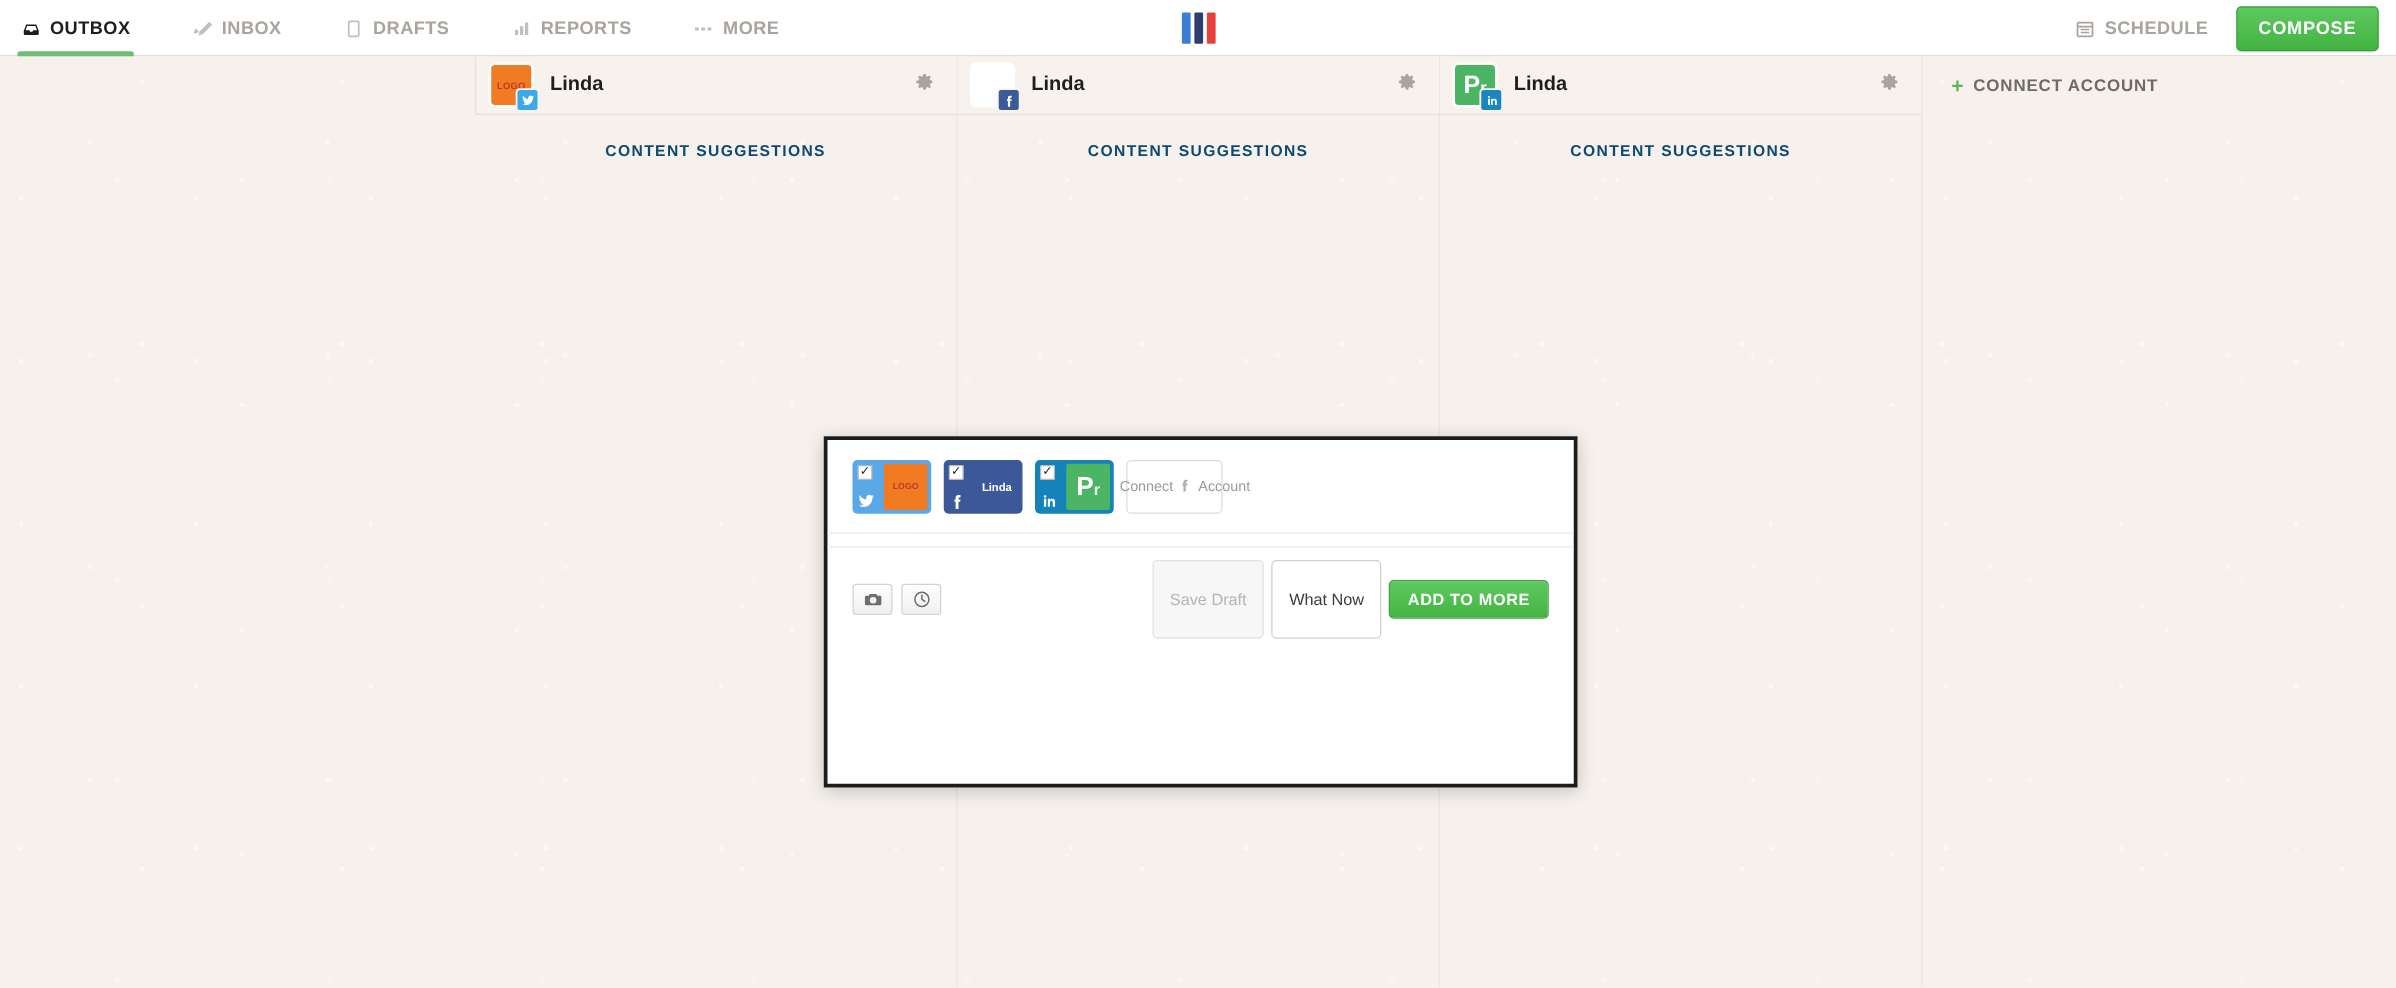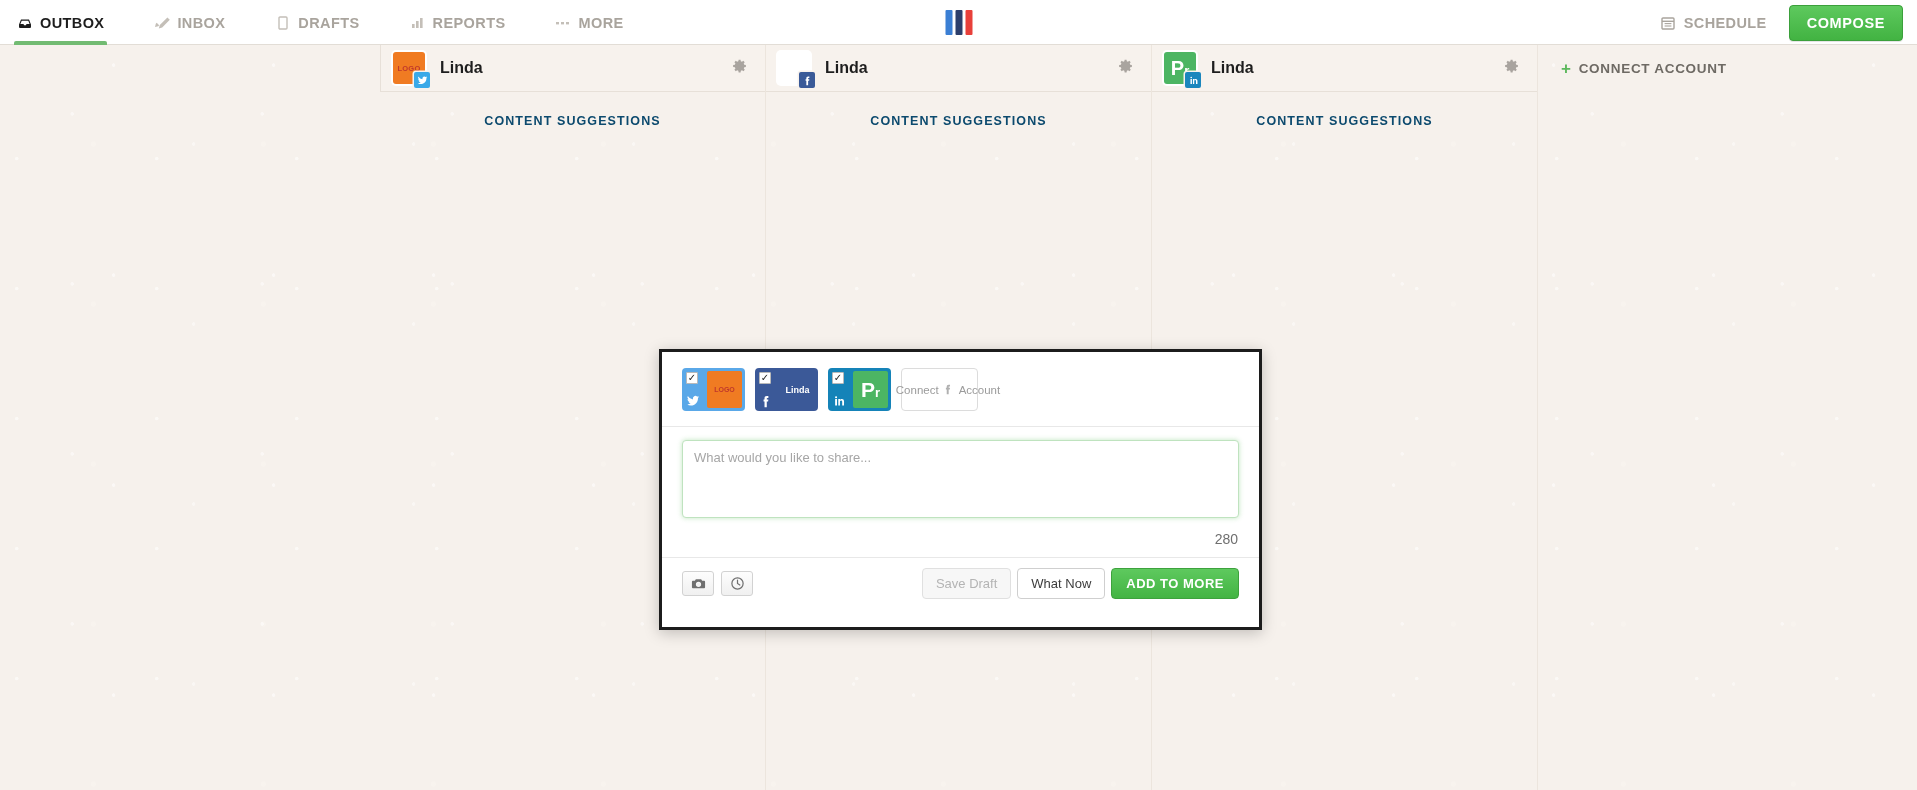--- a/index.html
+++ b/index.html
@@ -203,21 +203,21 @@
     margin-top: 10px;
   }
   .foot-left { display: flex; gap: 7px; }
   .ico-btn {
     width: 32px; height: 25px; border: 1px solid #d2d2d2; border-radius: 3px;
     background: linear-gradient(#fdfdfd, #f0f0f0);
     display: flex; align-items: center; justify-content: center; cursor: pointer;
   }
   .foot-right { margin-left: auto; display: flex; gap: 6px; align-items: center; }
   .btn {
-    border-radius: 4px; font-size: 13px; padding: 7px 13px; cursor: pointer;
+    border-radius: 4px; font-size: 13px; padding: 23px 13px; cursor: pointer;
     border: 1px solid #cfcfcf; background: #fff; color: #3c3c3c;
   }
   .btn.disabled { color: #b4b4b4; background: #f7f7f7; border-color: #e0e0e0; cursor: default; }
   .btn.primary {
     background-image: linear-gradient(#5ec95e, #43b443);
     border-color: #3da23d; color: #fff; font-weight: bold;
     letter-spacing: .5px; padding: 7px 14px;
   }
 </style>
 </head>
@@ -435,24 +435,20 @@
           <svg width="12" height="12" viewBox="0 0 16 16">
               <path fill="#b0b0b0" d="M10.4 8.5H8.9V15H6.3V8.5H5.2V6.3h1.1V5c0-1.7.7-2.7 2.7-2.7h1.7v2.2H9.6c-.5 0-.7.2-.7.7v1.1h1.8l-.3 2.2z"></path>
             </svg>
         </span>
         <span>Account</span>
       </div>
     </div>
 
   </div>
 
-  <div class="modal-body">
-    <textarea class="compose-area" placeholder="What would you like to share..." style=""></textarea>
-    <div class="char-count">280</div>
-  </div>
 
   <div class="modal-foot">
     <div class="foot-left">
       <span class="ico-btn">
         <svg width="15" height="15" viewBox="0 0 16 16">
             <path fill="#6f6f6f" d="M14 5h-2.2l-.7-1.2a.8.8 0 0 0-.7-.4H5.6a.8.8 0 0 0-.7.4L4.2 5H2a1 1 0 0 0-1 1v6a1 1 0 0 0 1 1h12a1 1 0 0 0 1-1V6a1 1 0 0 0-1-1zM8 11.6A2.8 2.8 0 1 1 8 6a2.8 2.8 0 0 1 0 5.6z"></path>
             <circle cx="8" cy="8.8" r="1.7" fill="#f0f0f0"></circle>
           </svg>
       </span>
       <span class="ico-btn">

